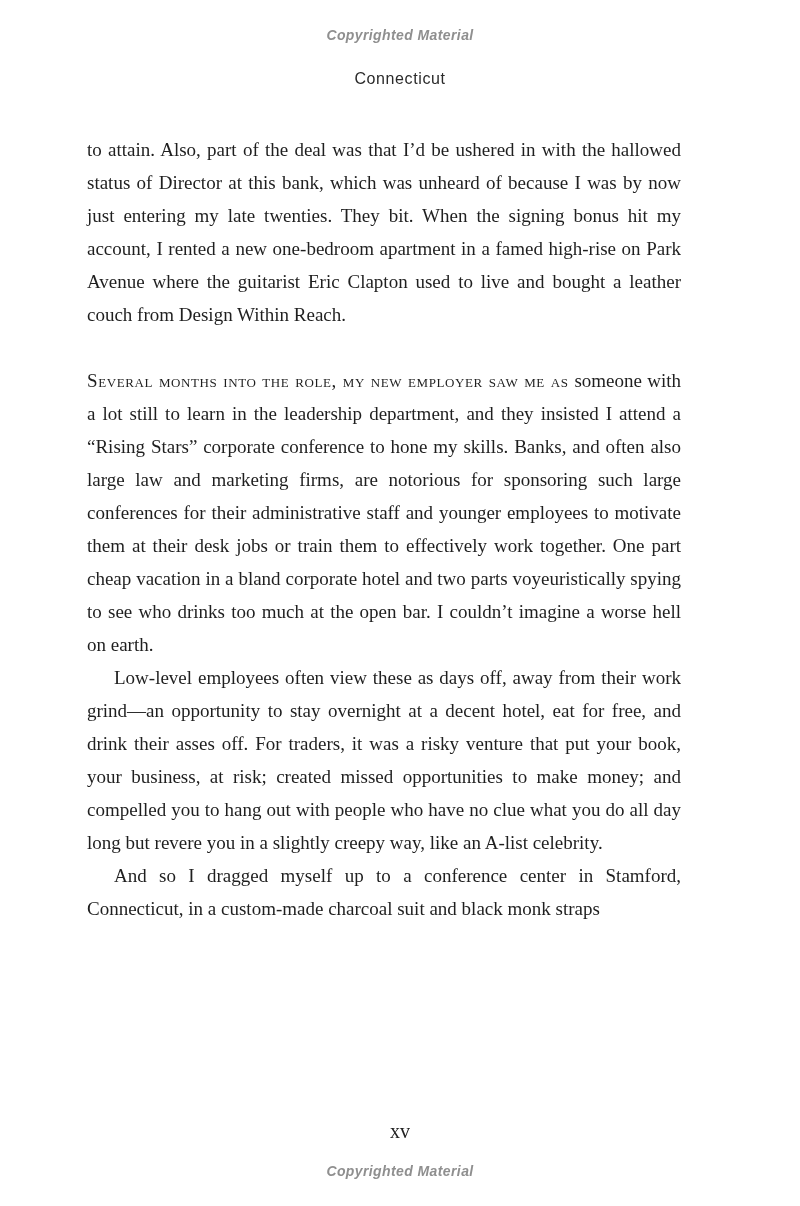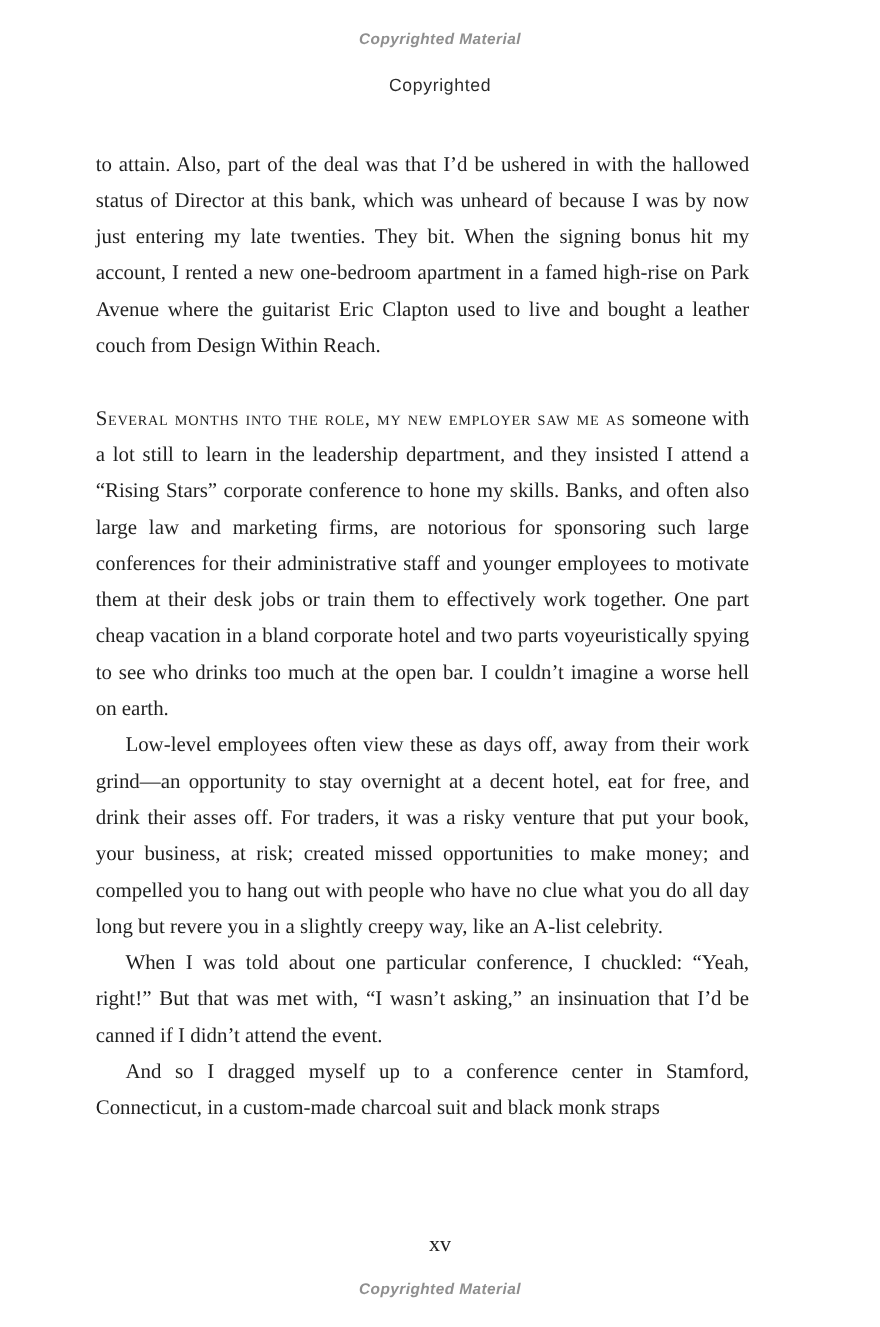--- a/index.html
+++ b/index.html
@@ -72,31 +72,30 @@
     color: #222222;
   }
 </style>
 </head>
 <body>
 
 <div class="page">
 
   <div class="copyright-notice copyright-top">Copyrighted Material</div>
 
-  <div class="section-title">Copyrighted</div>
+  <div class="section-title">Connecticut</div>
 
   <div class="body-text">
 
     <p>to attain. Also, part of the deal was that I’d be ushered in with the hallowed status of Director at this bank, which was unheard of because I was by now just entering my late twenties. They bit. When the signing bonus hit my account, I rented a new one-bedroom apartment in a famed high-rise on Park Avenue where the guitarist Eric Clapton used to live and bought a leather couch from Design Within Reach.</p>
 
     <p class="space-before"><span class="lead-smallcaps">Several months into the role, my new employer saw me as </span><span>someone with a lot still to learn in the leadership department, and they insisted I attend a “Rising Stars” corporate conference to hone my skills. Banks, and often also large law and marketing firms, are notorious for sponsoring such large conferences for their administrative staff and younger employees to motivate them at their desk jobs or train them to effectively work together. One part cheap vacation in a bland corporate hotel and two parts voyeuristically spying to see who drinks too much at the open bar. I couldn’t imagine a worse hell on earth.</span></p>
 
     <p class="indent">Low-level employees often view these as days off, away from their work grind—an opportunity to stay overnight at a decent hotel, eat for free, and drink their asses off. For traders, it was a risky venture that put your book, your business, at risk; created missed opportunities to make money; and compelled you to hang out with people who have no clue what you do all day long but revere you in a slightly creepy way, like an A-list celebrity.</p>
 
-    <p class="indent">When I was told about one particular conference, I chuckled: “Yeah, right!” But that was met with, “I wasn’t asking,” an insinuation that I’d be canned if I didn’t attend the event.</p>
 
     <p class="indent">And so I dragged myself up to a conference center in Stamford, Connecticut, in a custom-made charcoal suit and black monk straps</p>
 
   </div>
 
   <div class="page-number">xv</div>
 
   <div class="copyright-notice copyright-bottom">Copyrighted Material</div>
 
 </div>

